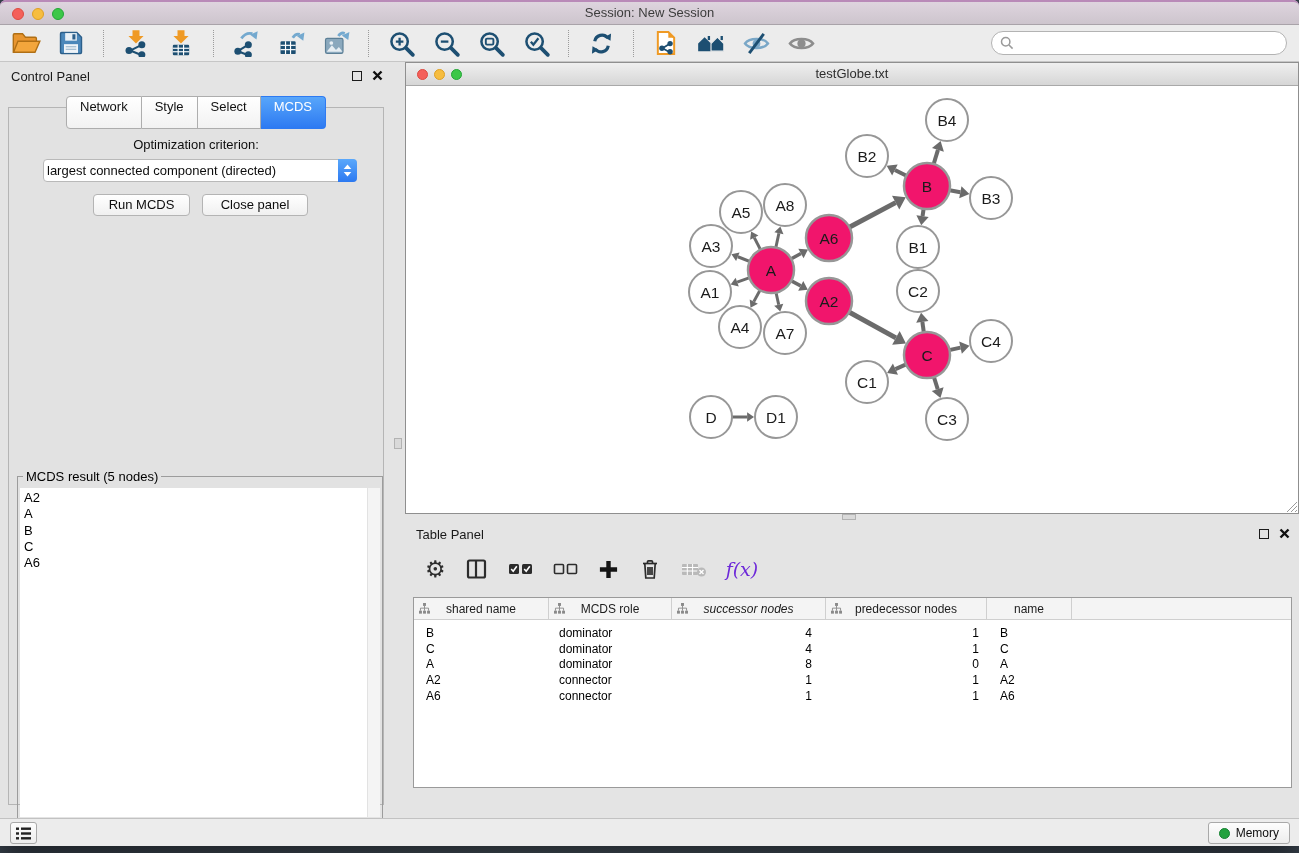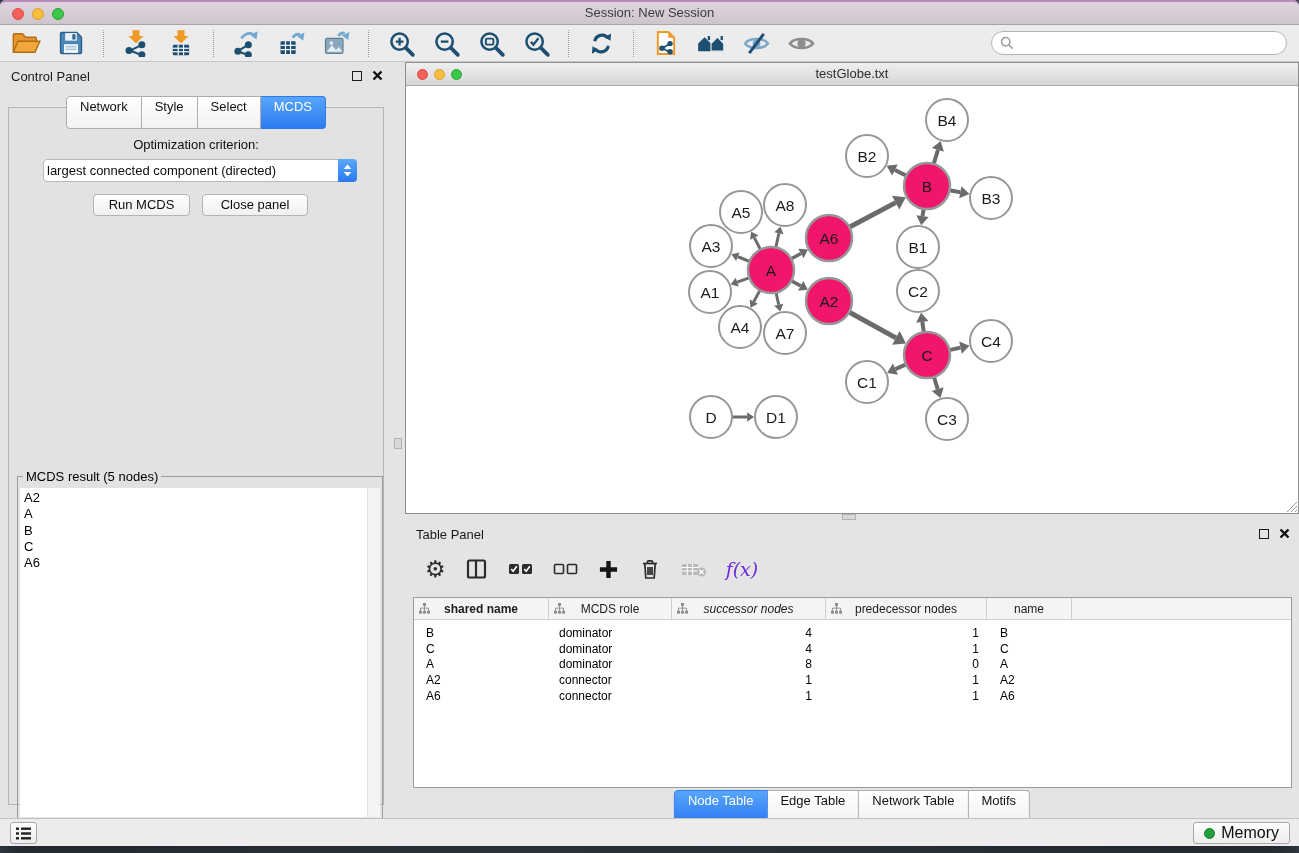--- a/index.html
+++ b/index.html
@@ -76,21 +76,21 @@
   .th{position:relative;display:flex;align-items:center;justify-content:center;border-right:1px solid #cfcfcf;font-size:12px;color:#1c1c1c}
   .th .hier{position:absolute;left:5px;top:5px}
   .th.filler{flex:1;border-right:none}
   .table-body{padding-top:5px}
   .tr{display:flex;height:15.8px;align-items:center}
   .td{font-size:12px;color:#000;white-space:nowrap}
   #table-tabs{position:absolute;left:50%;transform:translateX(-50%);top:270px}
   
   .statusbar{position:absolute;left:0;top:818px;right:0;height:28px;background:#ececec;border-top:1px solid #c2c2c2}
   .sb-left-btn{position:absolute;left:10px;top:3px;width:27px;height:22px;border:1px solid #a9a9a9;border-radius:3px;background:linear-gradient(#fdfdfd,#ededed);display:flex;align-items:center;justify-content:center}
-  .memory-btn{position:absolute;right:9px;top:3px;height:22px;border:1px solid #a9a9a9;border-radius:3px;background:linear-gradient(#fdfdfd,#ededed);display:flex;align-items:center;gap:6px;padding:0 10px;font-size:16px;color:#0d0d0d}
+  .memory-btn{position:absolute;right:9px;top:3px;height:22px;border:1px solid #a9a9a9;border-radius:3px;background:linear-gradient(#fdfdfd,#ededed);display:flex;align-items:center;gap:6px;padding:0 10px;font-size:12px;color:#0d0d0d}
   .mem-dot{width:11px;height:11px;border-radius:50%;background:#22a13e;border:1px solid #158130}
 </style>
 </head>
 <body>
 
 <div class="app-window">
 
   <div class="titlebar">
     <span class="tl red"></span>
     <span class="tl yellow"></span>
@@ -462,21 +462,21 @@
                 <line x1="1" y1="11" x2="17" y2="11"></line>
               </g>
               <circle cx="20.5" cy="12" r="4.5" fill="#b9b9b9"></circle>
               <path d="M18.5 10 l4 4 M22.5 10 l-4 4" stroke="#fff" stroke-width="1.4"></path>
             </svg>
           </span>
         <span class="tp-btn fx">f(x)</span>
       </div>
       <div class="table-wrap">
         <div class="table-header" id="table-header">
-            <div class="th" style="width: 135px; font-weight: bold;">
+            <div class="th" style="width: 135px;">
               <svg class="hier" width="11" height="11" viewBox="0 0 12 12">
                 <g fill="#8a8a8a">
                   <rect x="4.4" width="3.2" height="3.2"></rect>
                   <rect y="8.4" width="3.2" height="3.2"></rect>
                   <rect x="4.4" y="8.4" width="3.2" height="3.2"></rect>
                   <rect x="8.8" y="8.4" width="3.2" height="3.2"></rect>
                 </g>
                 <path d="M6 3 v2.6 M1.6 8.4 V5.6 h8.8 v2.8 M6 5.6 v2.8" stroke="#8a8a8a" fill="none"></path>
               </svg>
               <span>shared name</span>
@@ -553,26 +553,20 @@
             </div>
             <div class="tr">
               <div class="td" style="width: 135px; text-align: left; padding-left: 12px; padding-right: 0px;">A6</div>
               <div class="td" style="width: 123px; text-align: left; padding-left: 10px; padding-right: 0px;">connector</div>
               <div class="td" style="width: 154px; text-align: right; padding-left: 0px; padding-right: 14px;">1</div>
               <div class="td" style="width: 161px; text-align: right; padding-left: 0px; padding-right: 8px;">1</div>
               <div class="td" style="width: 85px; text-align: left; padding-left: 13px; padding-right: 0px;">A6</div>
             </div>
           </div>
       </div>
-      <div class="seg" id="table-tabs">
-          <div class="seg-tab active">Node Table</div>
-          <div class="seg-tab">Edge Table</div>
-          <div class="seg-tab">Network Table</div>
-          <div class="seg-tab">Motifs</div>
-        </div>
     </div>
   </div>
 
   <div class="statusbar">
     <span class="sb-left-btn">
         <svg width="15" height="13" viewBox="0 0 15 13">
           <g fill="#222">
             <rect y="0.5" width="3" height="2.4"></rect>
             <rect y="5.3" width="3" height="2.4"></rect>
             <rect y="10.1" width="3" height="2.4"></rect>

